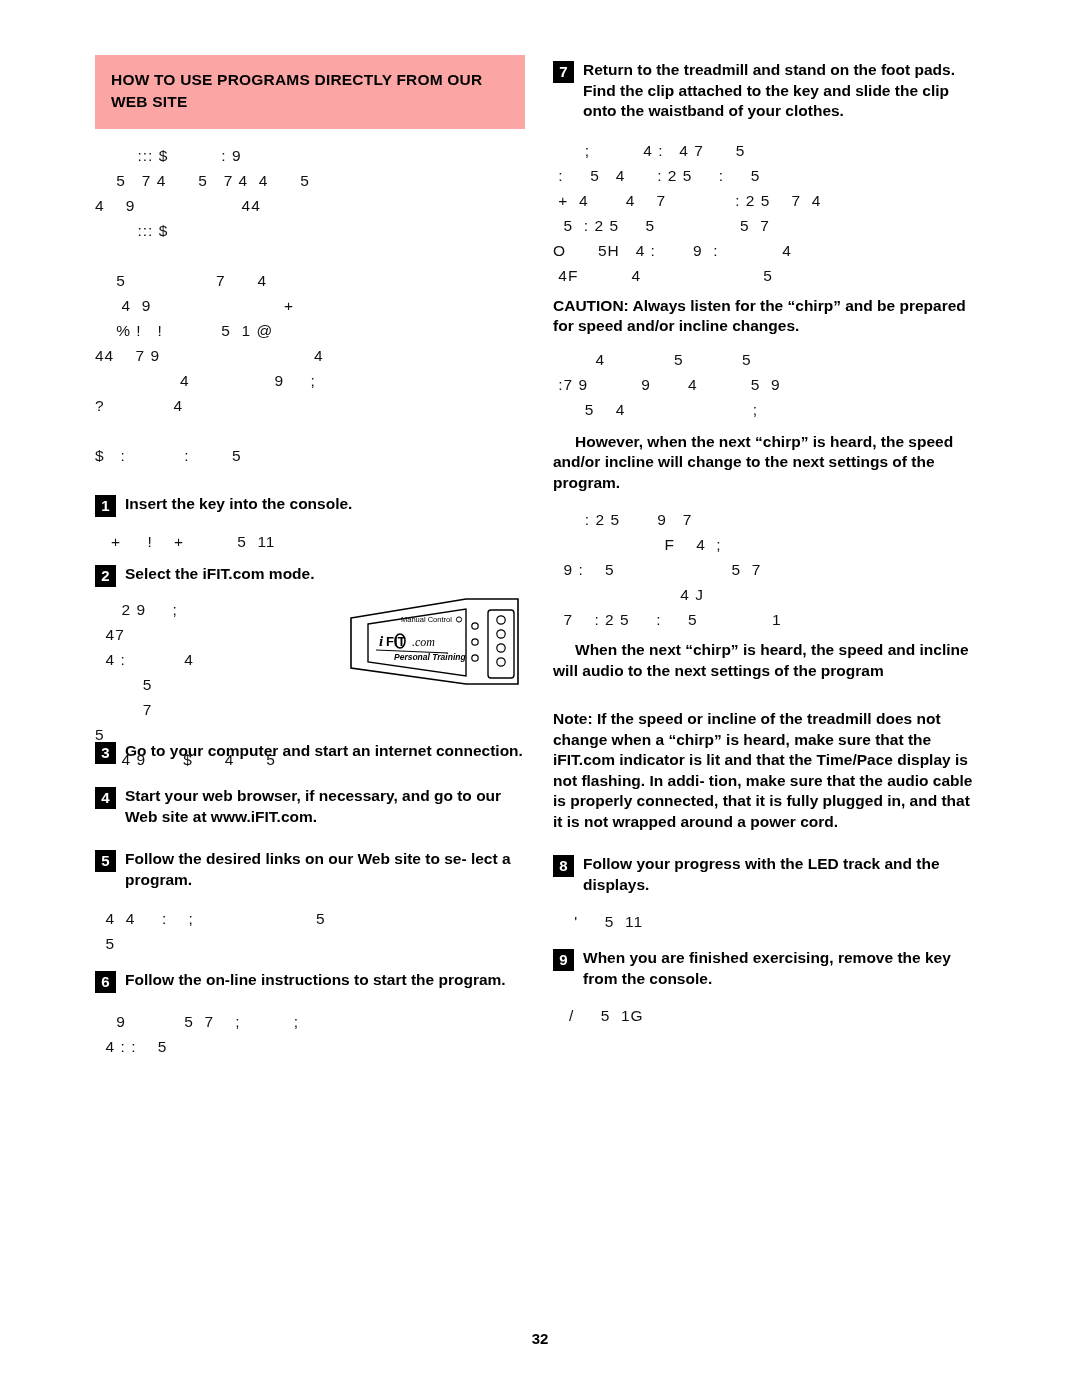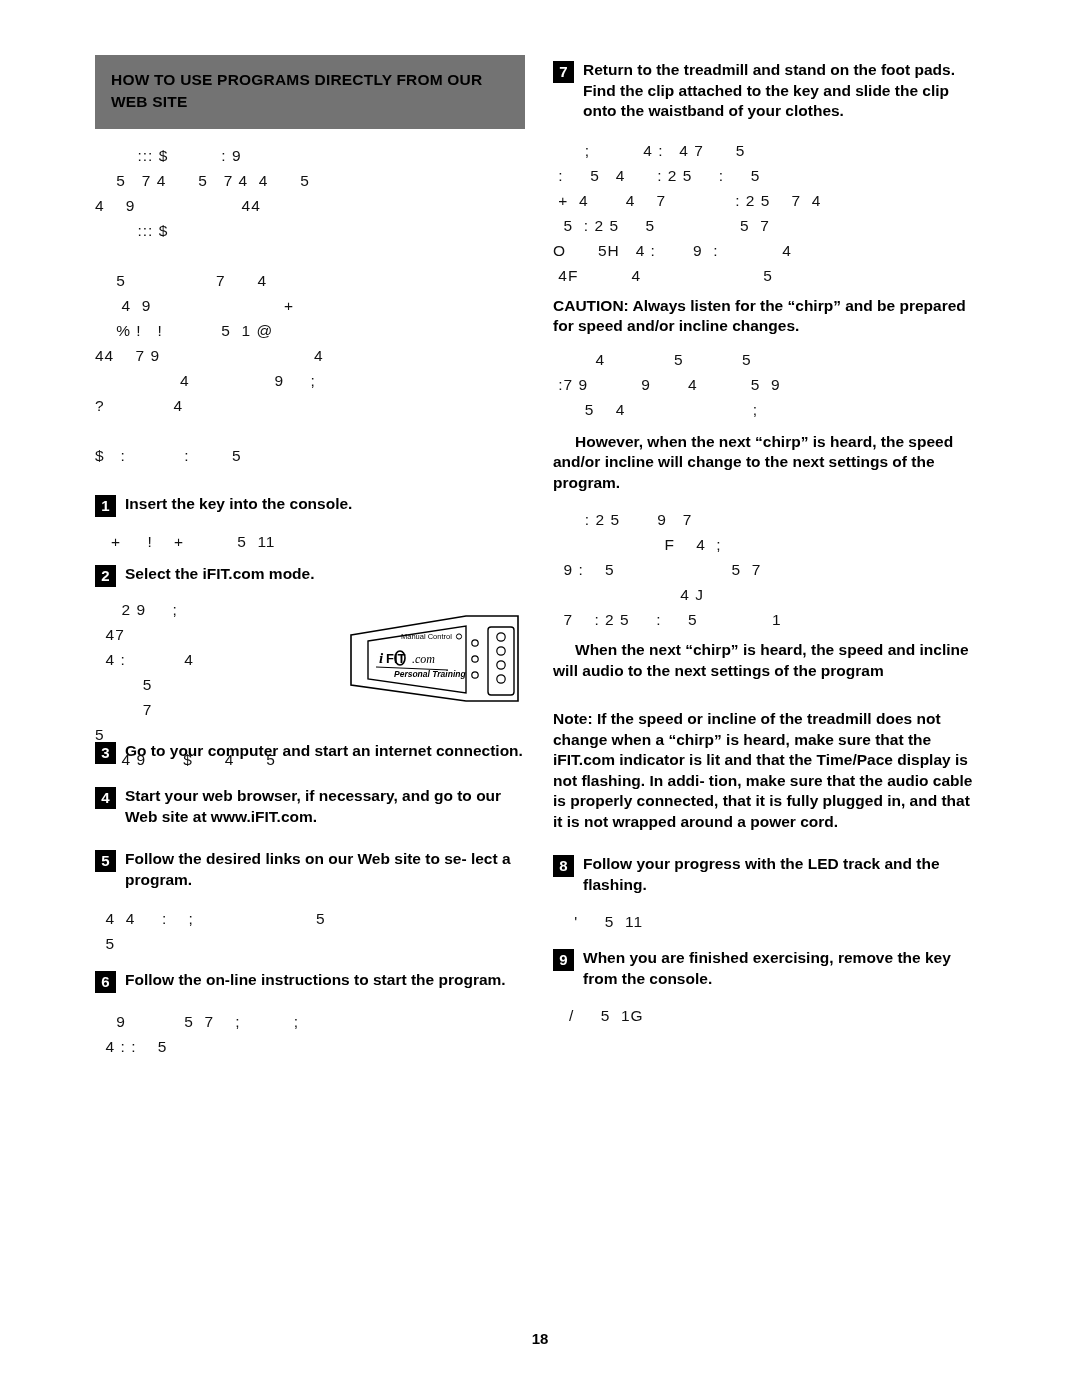--- a/index.html
+++ b/index.html
@@ -22,21 +22,21 @@
   }
   .col {
     position: absolute;
     top: 55px;
     width: 430px;
   }
   .col-left { left: 95px; }
   .col-right { left: 553px; }
 
   .section-header {
-    background: #737373;
+    background: #fca5a5;
     padding: 14px 16px 16px 16px;
     font-weight: bold;
     font-size: 15.5px;
     line-height: 22px;
     letter-spacing: 0.2px;
     width: 398px;
   }
 
   .garble {
     font-family: "Liberation Sans", sans-serif;
@@ -74,21 +74,21 @@
     font-weight: bold;
     font-size: 15.5px;
     line-height: 20.5px;
     margin: 8px 0 4px 0;
   }
   .para-bold.indent { text-indent: 22px; }
 
   .console-img {
     position: absolute;
     left: 348px;
-    top: 613px;
+    top: 596px;
     width: 180px;
     height: 96px;
   }
   .page-number {
     position: absolute;
     left: 0;
     right: 0;
     top: 1330px;
     text-align: center;
     font-weight: bold;
@@ -224,27 +224,27 @@
                         4 J
   7    : 2 5     :     5              1</div>
 
     <div class="para-bold indent" style="margin-top:8px;">When the next “chirp” is heard, the speed and incline will audio to the next settings of the program</div>
 
 
     <div class="para-bold" style="margin-top:28px;">Note: If the speed or incline of the treadmill does not change when a “chirp” is heard, make sure that the iFIT.com indicator is lit and that the Time/Pace display is not flashing. In addi- tion, make sure that the audio cable is properly connected, that it is fully plugged in, and that it is not wrapped around a power cord.</div>
 
     <div class="step" style="margin-top:22px;">
       <div class="step-num">8</div>
-      <div class="step-text">Follow your progress with the LED track and the flashing.</div>
+      <div class="step-text">Follow your progress with the LED track and the displays.</div>
     </div>
 
     <div class="garble" style="margin-top:14px;">    '     5  11</div>
 
     <div class="step" style="margin-top:14px;">
       <div class="step-num">9</div>
       <div class="step-text">When you are finished exercising, remove the key from the console.</div>
     </div>
 
     <div class="garble" style="margin-top:14px;">   /     5  1G</div>
   </div>
 
-  <div class="page-number">18</div>
+  <div class="page-number">32</div>
 </div>
 
 </body></html>

